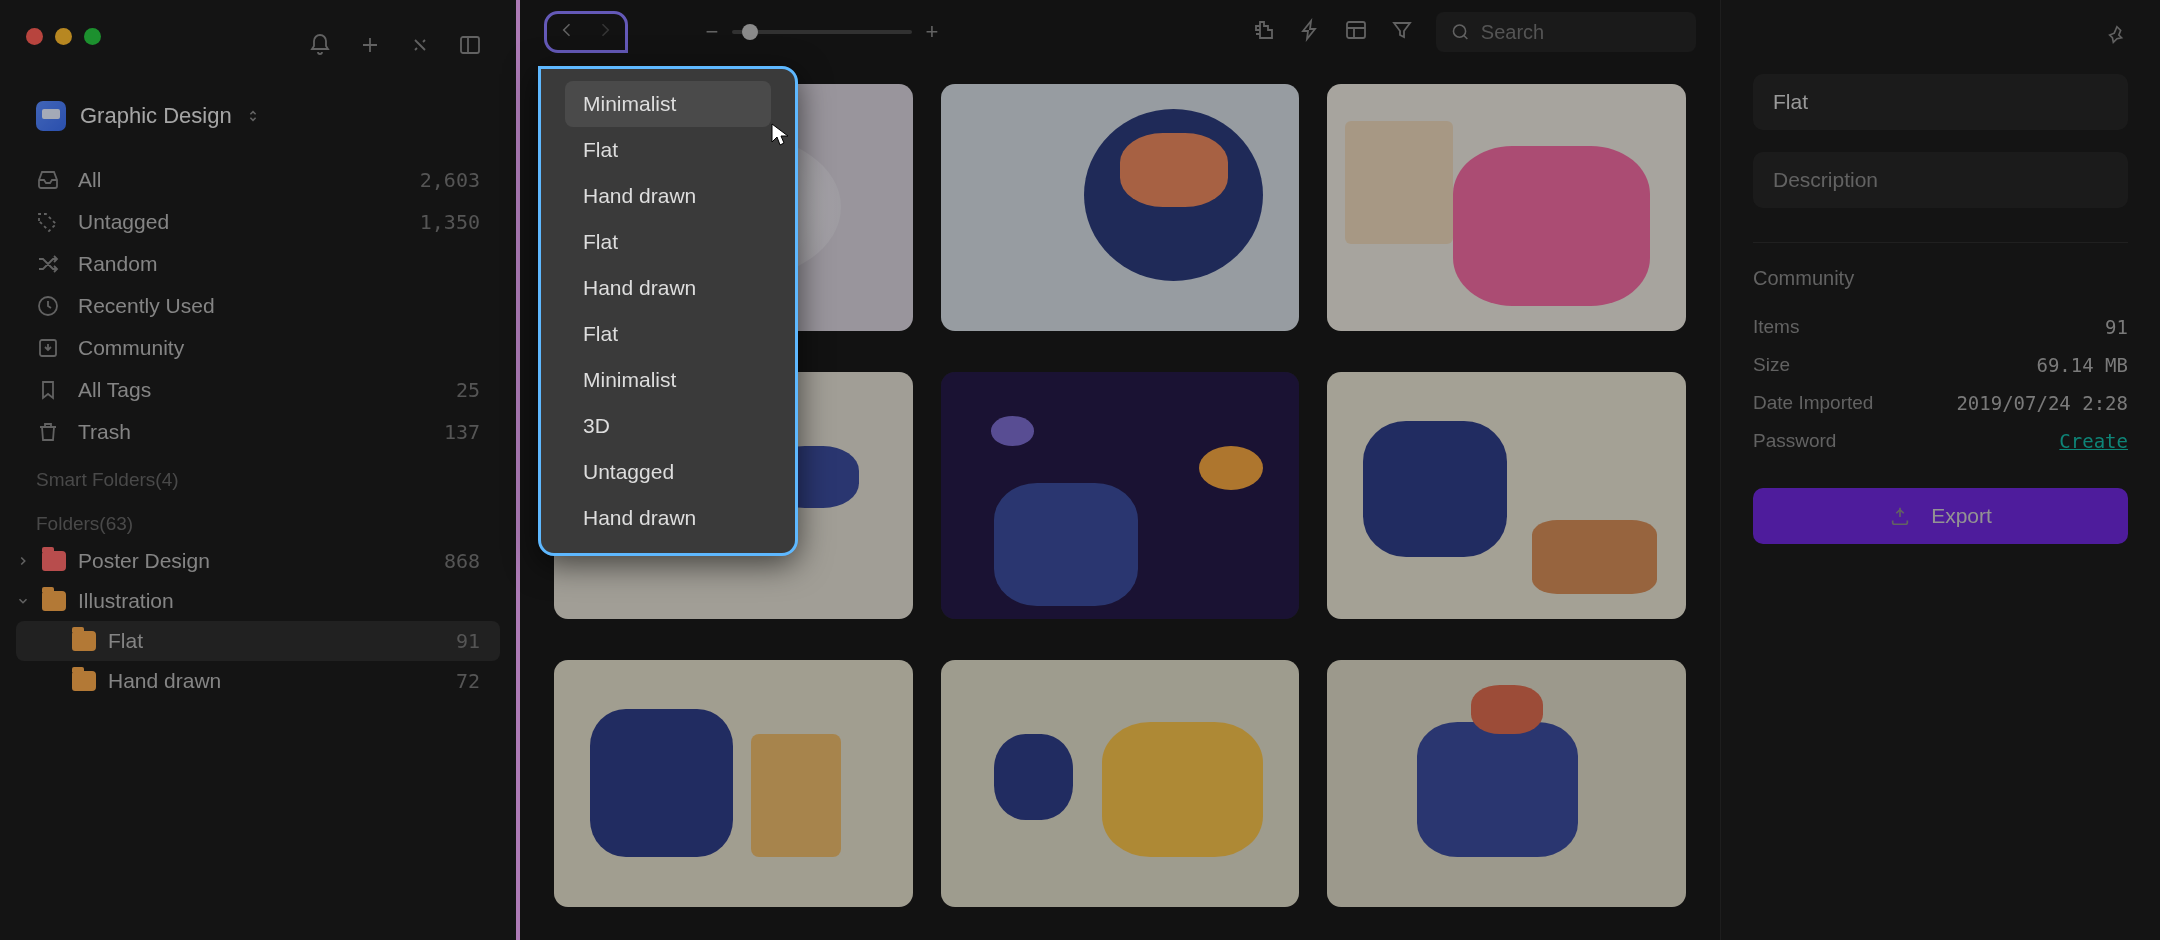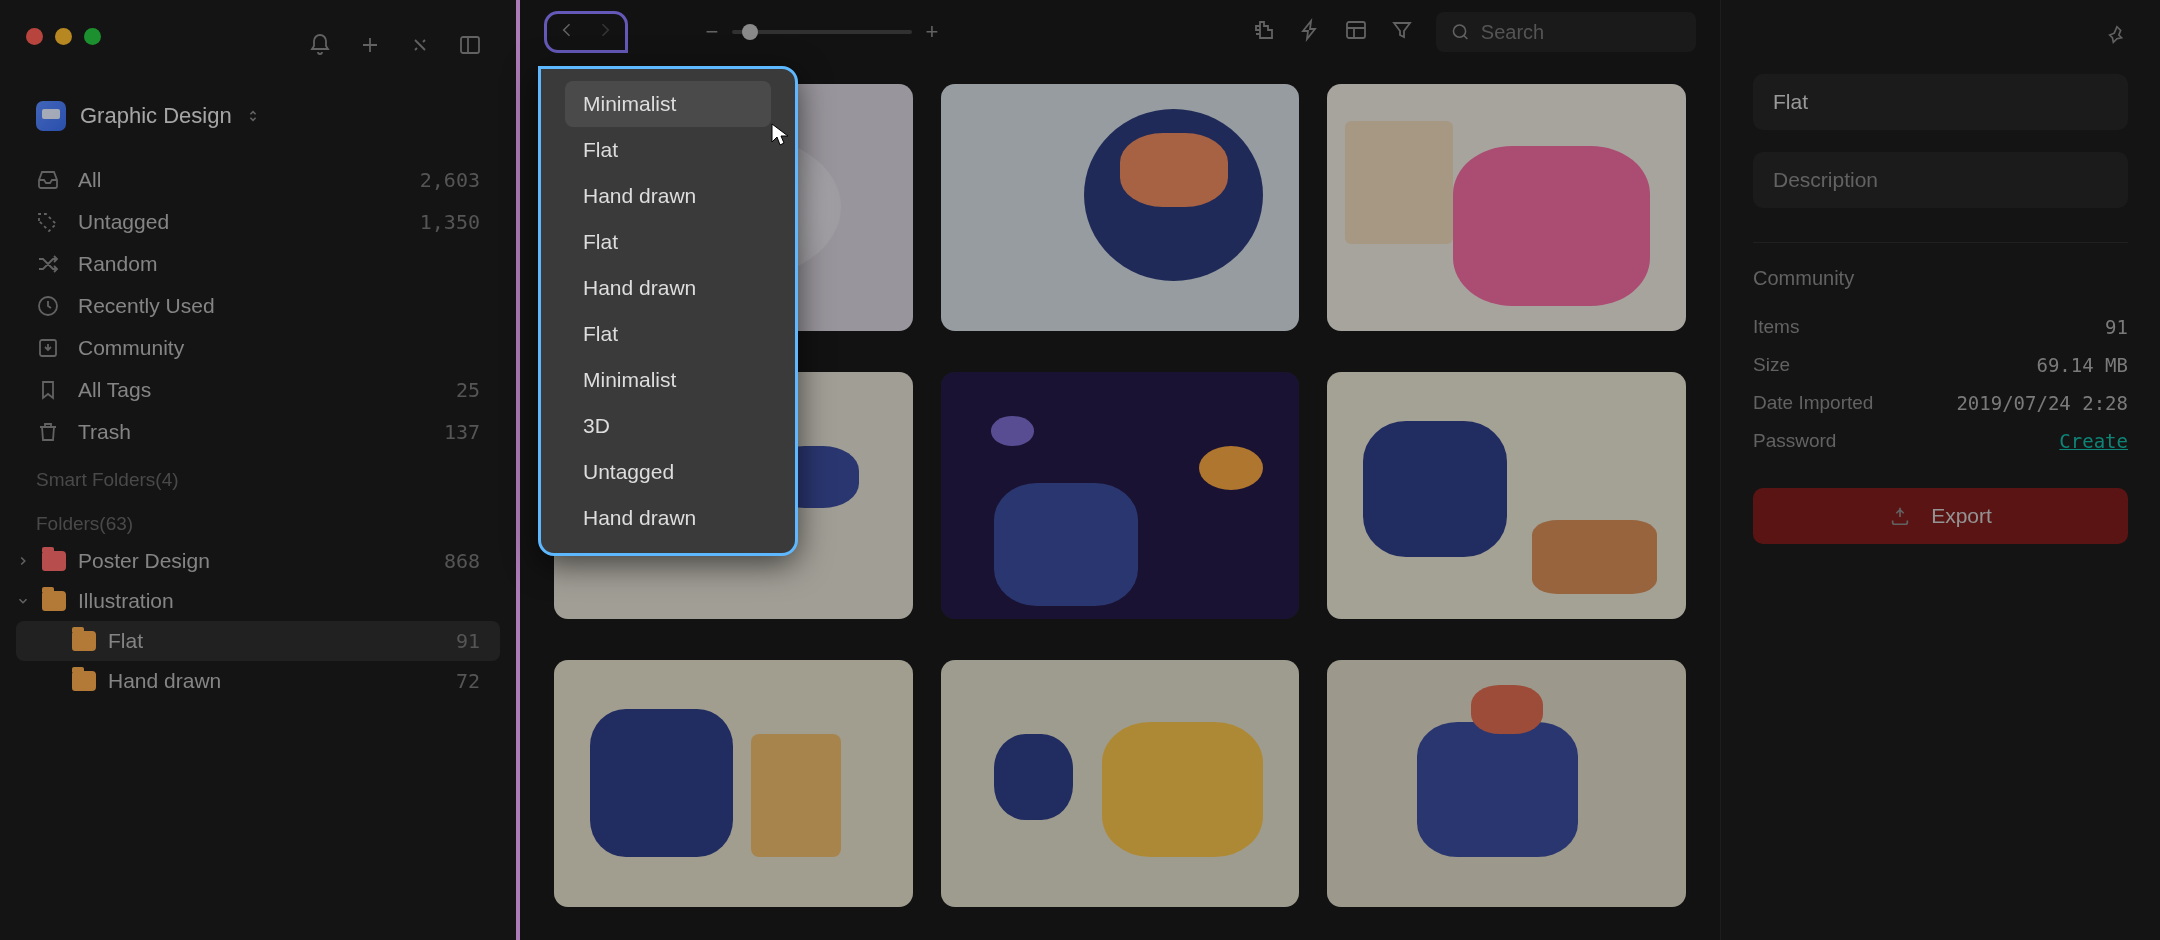--- a/index.html
+++ b/index.html
@@ -216,21 +216,21 @@
 }
 .prop-row {
   display: flex; justify-content: space-between; padding: 8px 0;
   font-size: 19px;
 }
 .prop-row .lbl { color: #888; }
 .prop-row .val { color: #aaa; font-family: ui-monospace, 'SF Mono', monospace; }
 .prop-row .link { color: #14b8a6; text-decoration: underline; cursor: pointer; }
 .export-btn {
   margin-top: 28px;
-  background: #7f1d1d;
+  background: #6d28d9;
   border-radius: 10px;
   padding: 16px;
   display: flex;
   justify-content: center;
   align-items: center;
   gap: 20px;
   font-size: 21px;
   color: #ccc;
   cursor: pointer;
 }

